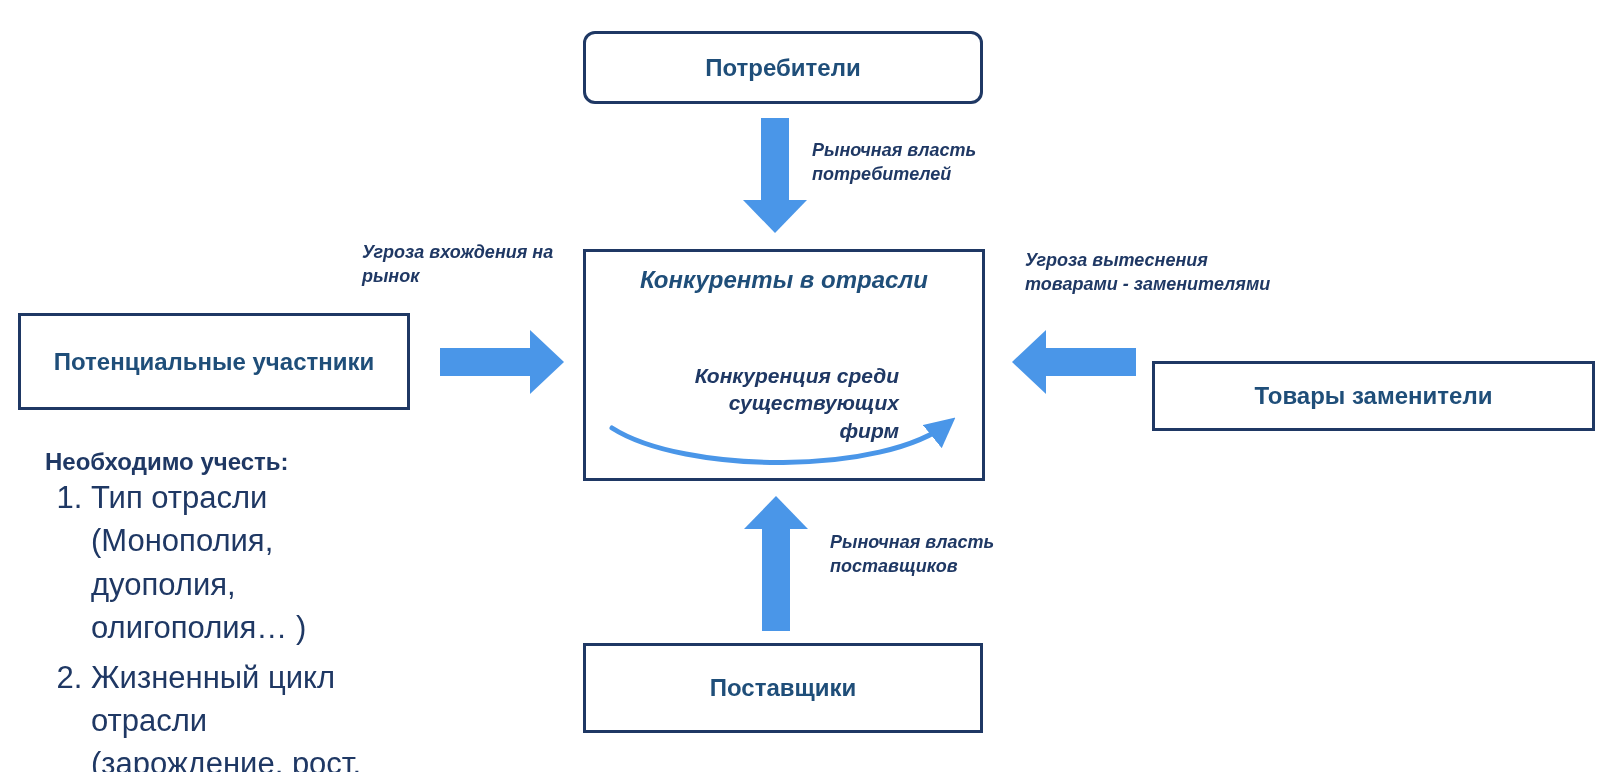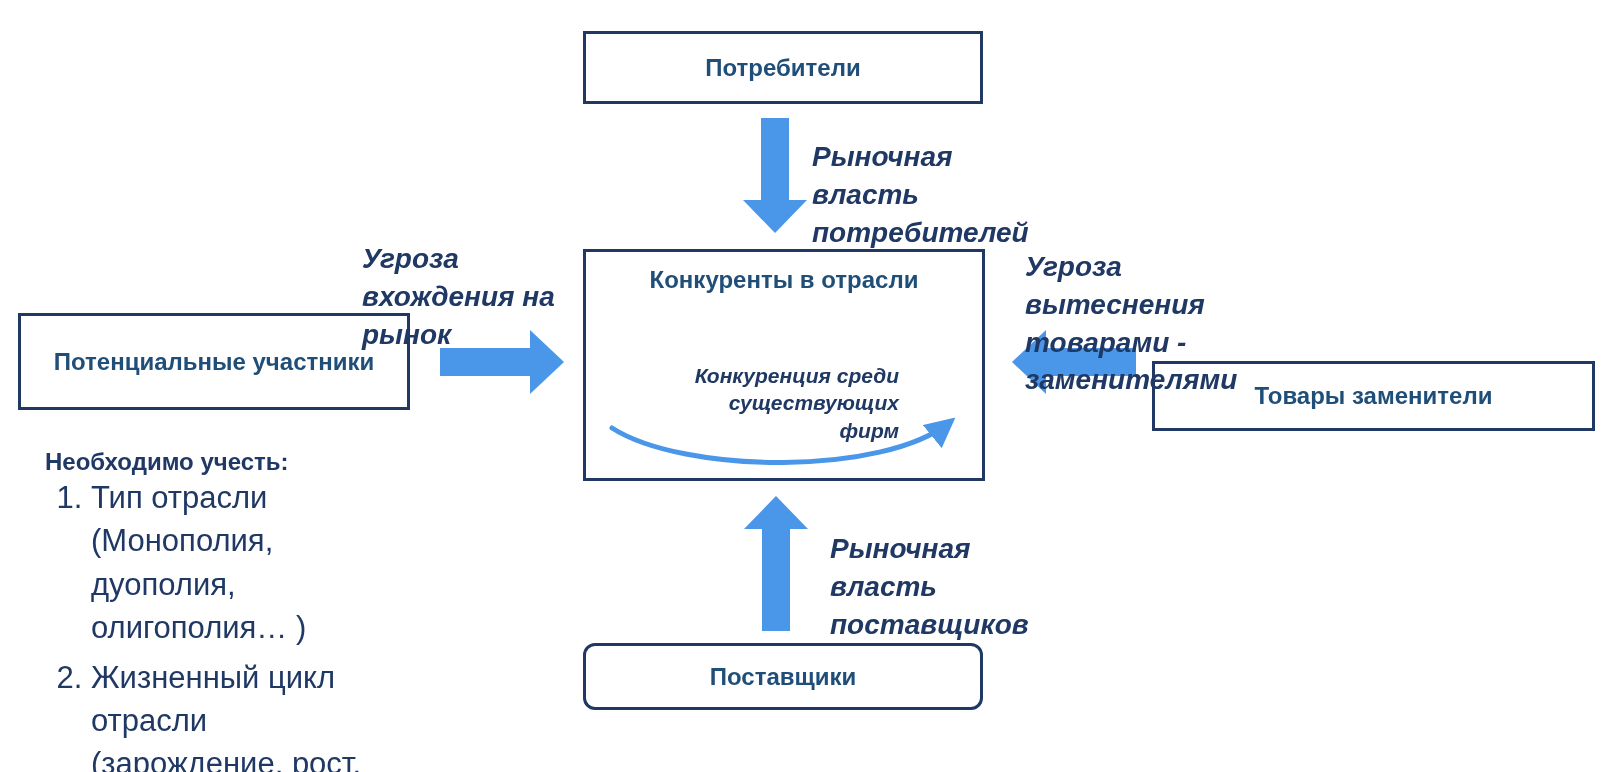--- a/index.html
+++ b/index.html
@@ -20,28 +20,28 @@
     border:3px solid var(--box-border,#1f3864);
     background:#ffffff;
     display:flex;
     align-items:center;
     justify-content:center;
     text-align:center;
     font-weight:bold;
     font-size:24px;
     color:var(--box-text,#1f4e79);
   }
-  .box-consumers   { left:583px; top:31px;  width:400px; height:73px; }
+  .box-consumers   { left:583px; top:31px;  width:400px; height:73px;border-radius:12px; }
   .box-center      { left:583px; top:249px; width:402px; height:232px;
                      flex-direction:column; justify-content:flex-start; }
   .box-entrants    { left:18px;  top:313px; width:392px; height:97px; }
   .box-substitutes { left:1152px;top:313px; width:443px; height:70px;margin-top:48px; }
-  .box-suppliers   { left:583px; top:643px; width:400px; height:67px;border-radius:12px; }
+  .box-suppliers   { left:583px; top:643px; width:400px; height:90px; }
 
-  .center-title { margin-top:14px; }
+  .center-title { margin-top:14px;font-style:italic; }
   .center-inner {
     position:absolute;
     left:50%; top:110px;
     transform:translateX(-50%);
     width:230px;
     font-style:italic;
     font-weight:bold;
     font-size:21px;
     line-height:1.3;
     color:var(--label-text,#1f3864);
@@ -70,21 +70,21 @@
     border-left:34px solid var(--arrow-fill,#4a96e8); }
   .hhead-left { width:0; height:0;
     border-top:32px solid transparent; border-bottom:32px solid transparent;
     border-right:34px solid var(--arrow-fill,#4a96e8); }
 
   
   .label {
     position:absolute;
     font-style:italic;
     font-weight:bold;
-    font-size:28px;
+    font-size:18px;
     line-height:1.35;
     color:var(--label-text,#1f3864);
   }
   .label-consumer-power     { left:812px;  top:138px; width:230px; }
   .label-entry-threat       { left:362px;  top:240px; width:215px; }
   .label-substitution-threat{ left:1025px; top:248px; width:262px; }
   .label-supplier-power     { left:830px;  top:530px; width:230px; }
 
   
   .notes { position:absolute; left:45px; top:448px; width:352px; color:var(--label-text,#1f3864); }

